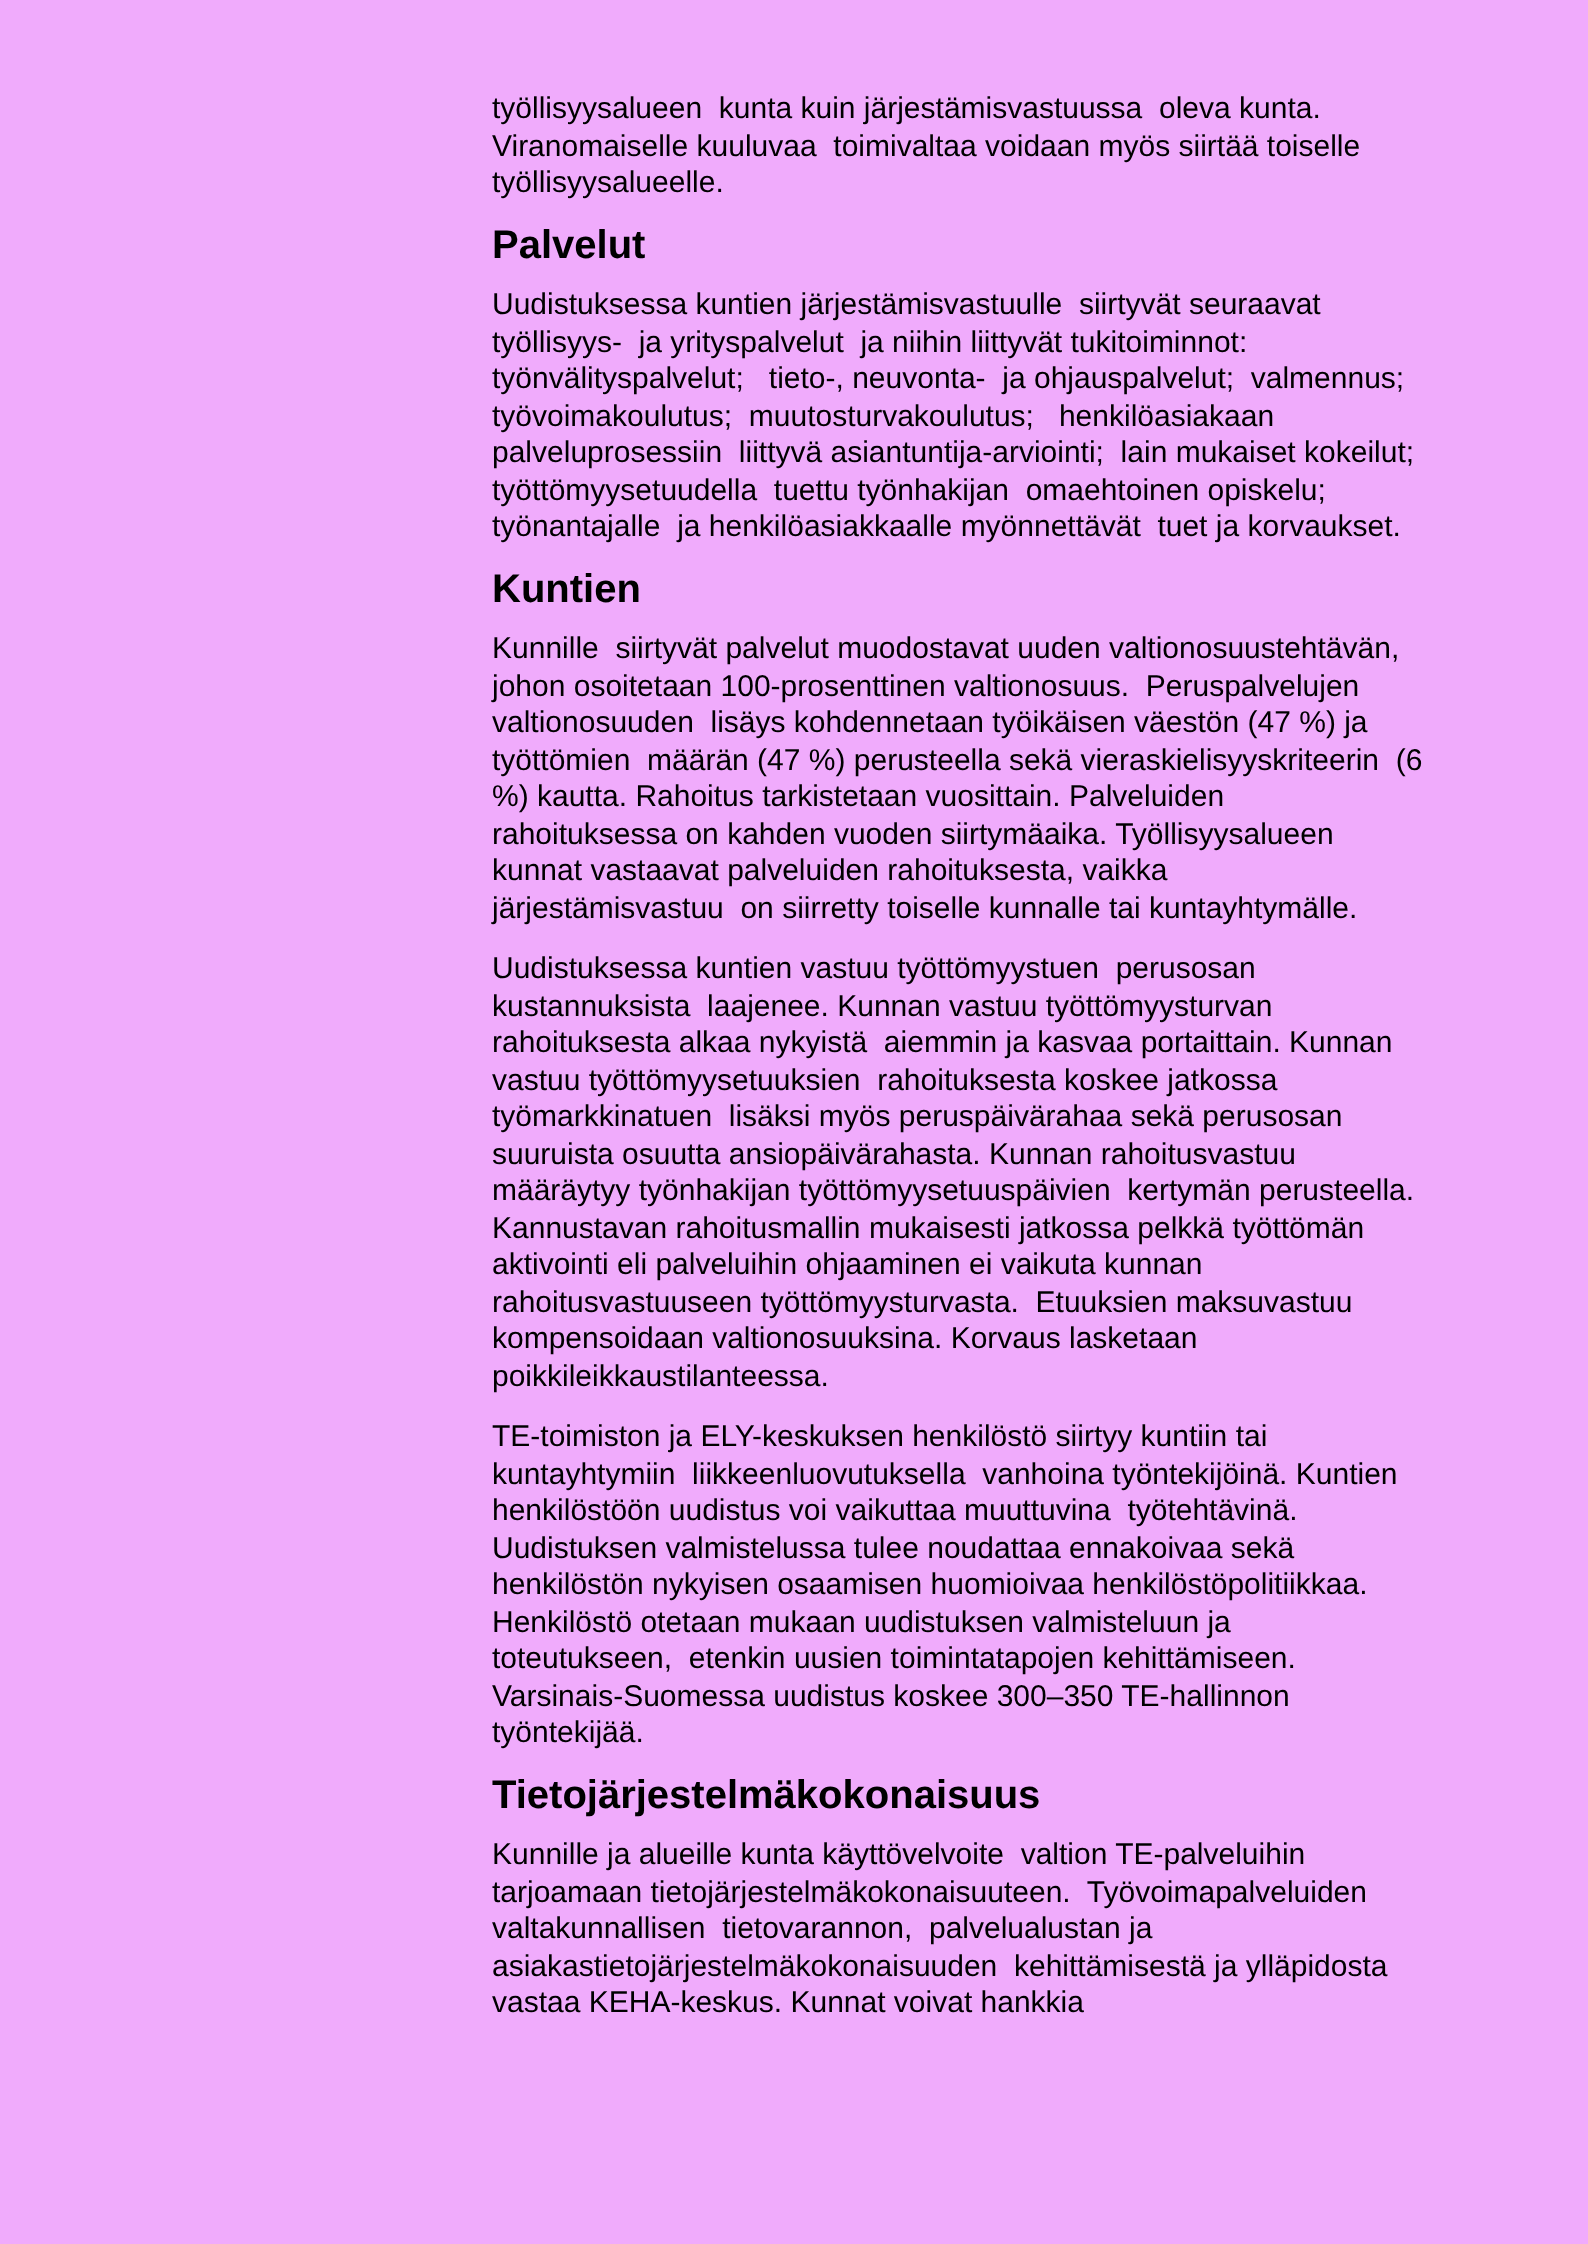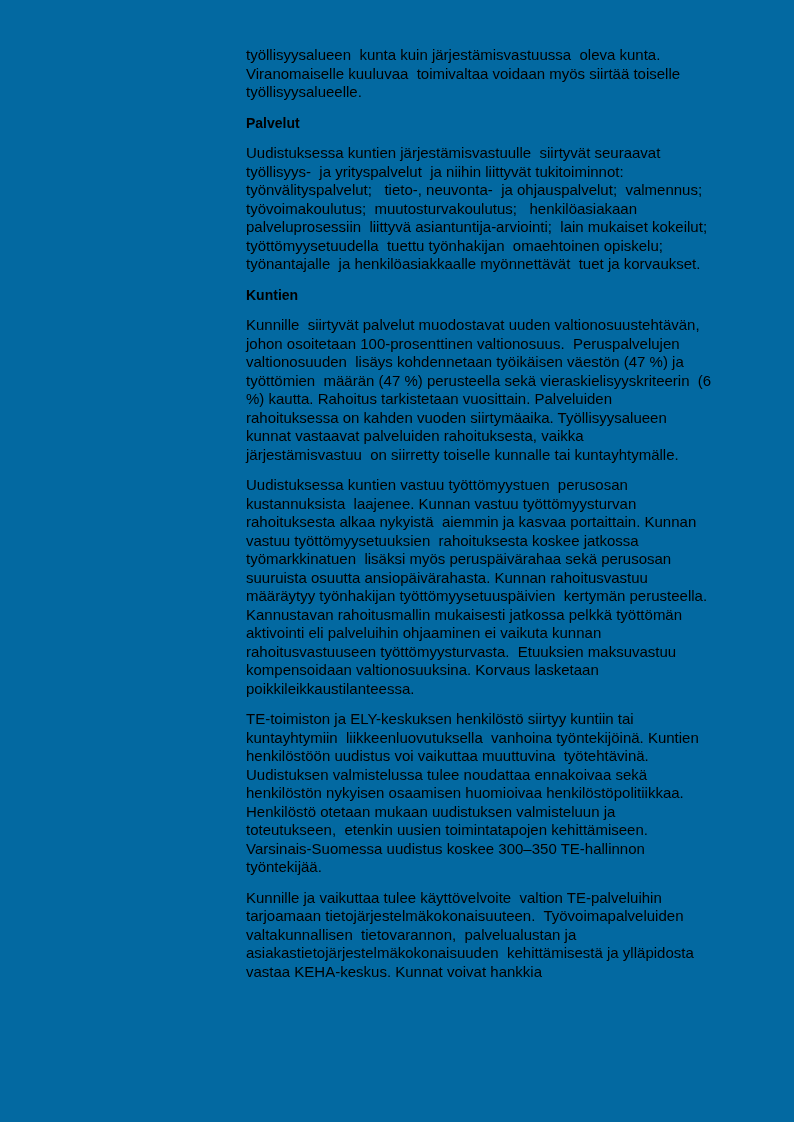--- a/index.html
+++ b/index.html
@@ -24,30 +24,30 @@
     line-height: 18.5px;
     color: #000000;
   }
   .paragraph {
     margin: 0 0 12px 0;
     white-space: pre;
     font-weight: normal;
   }
   .heading {
     margin: 0 0 12px 0;
-    font-size: 14px;
+    font-size: 20px;
     line-height: 18.5px;
     font-weight: bold;
     white-space: pre;
   }
 </style>
 </head>
 <body>
 
-<div class="page" style="background: #0369a1;">
+<div class="page" style="background: #f0abfc;">
   <div class="text-column" style="color: rgb(0, 0, 0);">
       <p class="paragraph">työllisyysalueen  kunta kuin järjestämisvastuussa  oleva kunta.
 Viranomaiselle kuuluvaa  toimivaltaa voidaan myös siirtää toiselle
 työllisyysalueelle.</p>
       <h2 class="heading">Palvelut</h2>
       <p class="paragraph">Uudistuksessa kuntien järjestämisvastuulle  siirtyvät seuraavat
 työllisyys-  ja yrityspalvelut  ja niihin liittyvät tukitoiminnot:
 työnvälityspalvelut;   tieto-, neuvonta-  ja ohjauspalvelut;  valmennus;
 työvoimakoulutus;  muutosturvakoulutus;   henkilöasiakaan
 palveluprosessiin  liittyvä asiantuntija-arviointi;  lain mukaiset kokeilut;
@@ -76,19 +76,20 @@
 poikkileikkaustilanteessa.</p>
       <p class="paragraph">TE-toimiston ja ELY-keskuksen henkilöstö siirtyy kuntiin tai
 kuntayhtymiin  liikkeenluovutuksella  vanhoina työntekijöinä. Kuntien
 henkilöstöön uudistus voi vaikuttaa muuttuvina  työtehtävinä.
 Uudistuksen valmistelussa tulee noudattaa ennakoivaa sekä
 henkilöstön nykyisen osaamisen huomioivaa henkilöstöpolitiikkaa.
 Henkilöstö otetaan mukaan uudistuksen valmisteluun ja
 toteutukseen,  etenkin uusien toimintatapojen kehittämiseen.
 Varsinais-Suomessa uudistus koskee 300–350 TE-hallinnon
 työntekijää.</p>
-      <p class="paragraph">Kunnille ja vaikuttaa tulee käyttövelvoite  valtion TE-palveluihin
+      <h2 class="heading">Tietojärjestelmäkokonaisuus</h2>
+      <p class="paragraph">Kunnille ja alueille kunta käyttövelvoite  valtion TE-palveluihin
 tarjoamaan tietojärjestelmäkokonaisuuteen.  Työvoimapalveluiden
 valtakunnallisen  tietovarannon,  palvelualustan ja
 asiakastietojärjestelmäkokonaisuuden  kehittämisestä ja ylläpidosta
 vastaa KEHA-keskus. Kunnat voivat hankkia</p>
     </div>
 </div>
 
 </body></html>

